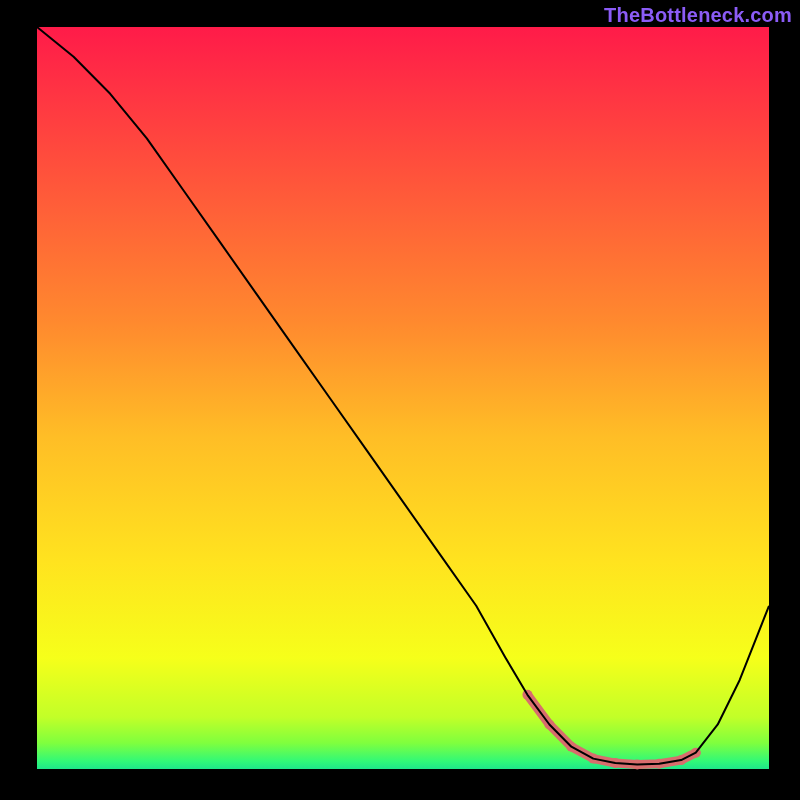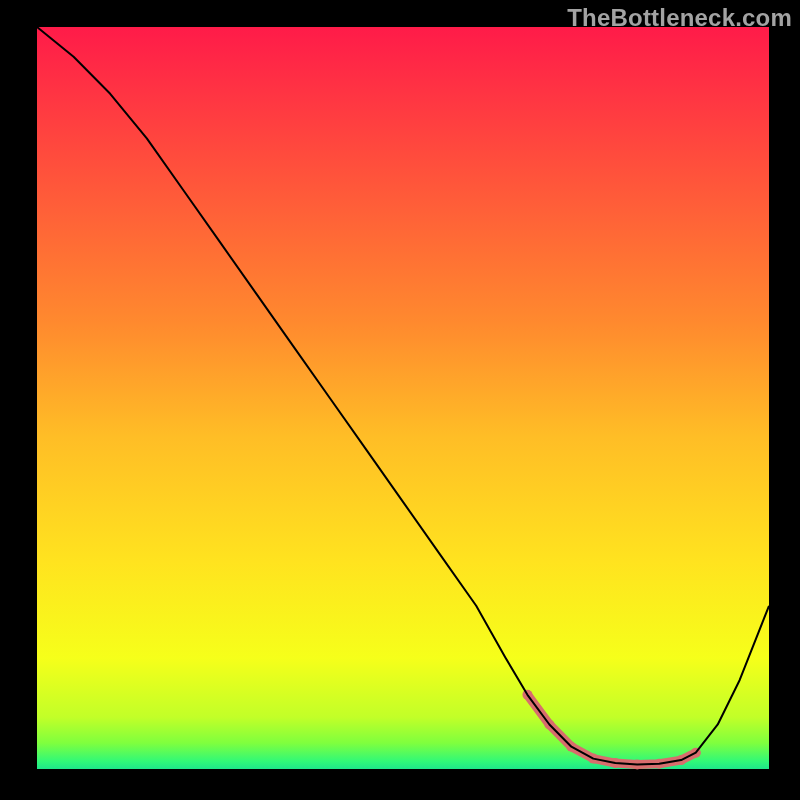--- a/index.html
+++ b/index.html
@@ -13,23 +13,23 @@
   .canvas {
     position: relative;
     width: 800px;
     height: 800px;
   }
   .watermark {
     position: absolute;
     top: 4px;
     right: 8px;
     font-family: Arial, Helvetica, sans-serif;
-    font-size: 24px;
+    font-size: 20px;
     font-weight: 700;
-    color: #a3a3a3;
+    color: #8b5cf6;
     letter-spacing: 0.2px;
     z-index: 10;
   }
   svg {
     position: absolute;
     left: 0;
     top: 0;
   }
 </style>
 </head>

